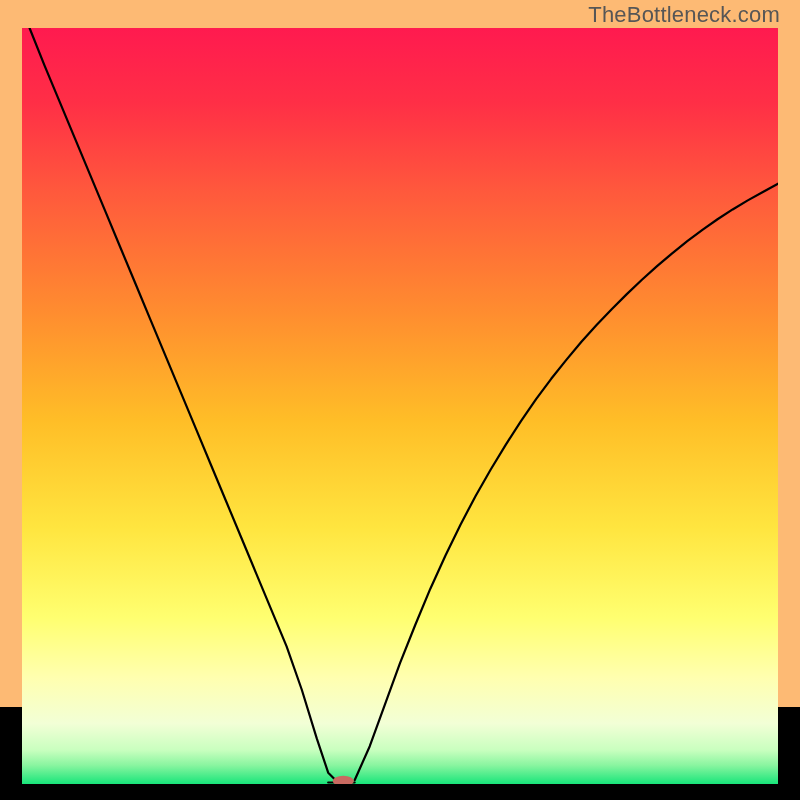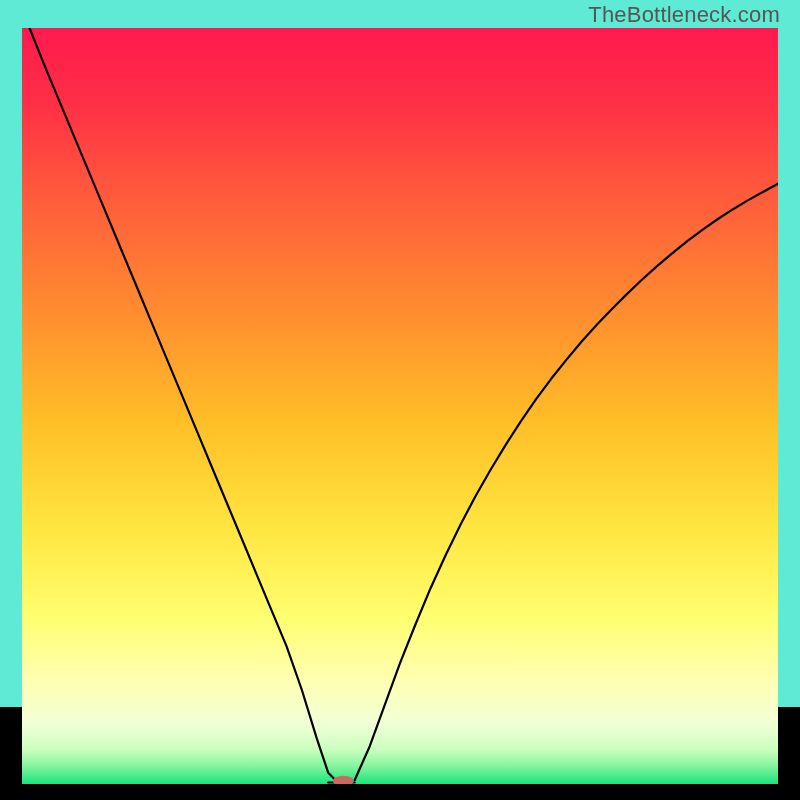--- a/index.html
+++ b/index.html
@@ -1,21 +1,21 @@
 <!DOCTYPE html>
 <html><head>
 <meta charset="utf-8">
 <style>
   * { margin: 0; padding: 0; box-sizing: border-box; }
   html, body { width: 800px; height: 800px; overflow: hidden; background: #000; }
   .frame {
     position: relative;
     width: 800px;
     height: 707px;
-    background: #5eead4;
+    background: #fdba74;
   }
   .watermark {
     position: absolute;
     top: 2px;
     right: 20px;
     font-family: Arial, Helvetica, sans-serif;
     font-size: 22px;
     font-weight: 500;
     color: #565656;
     letter-spacing: 0.2px;

